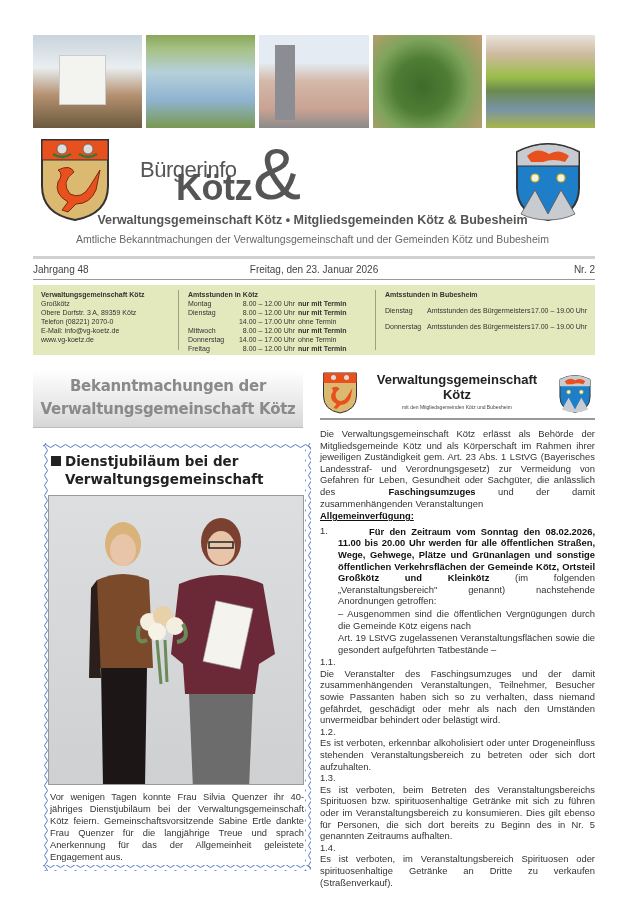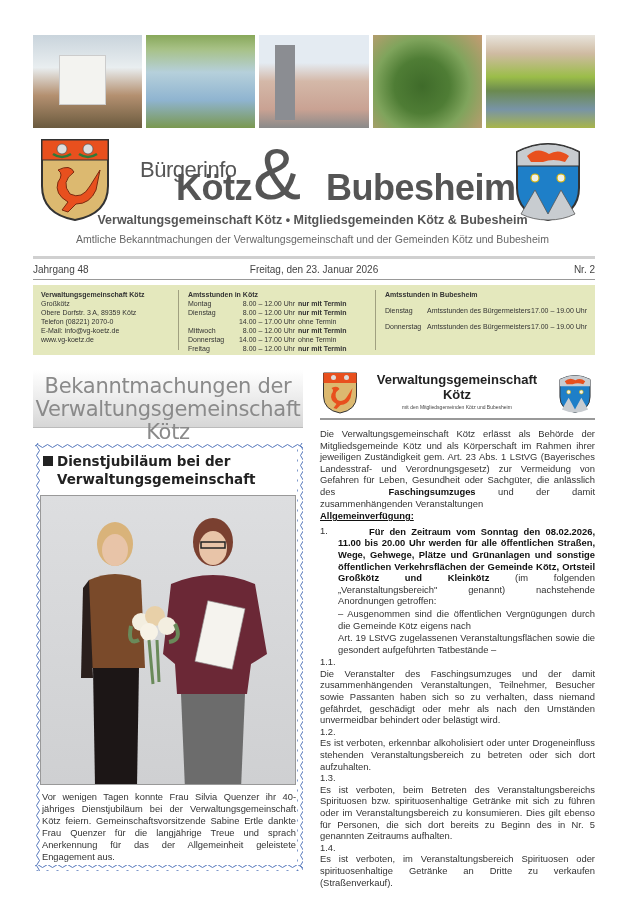--- a/index.html
+++ b/index.html
@@ -40,21 +40,21 @@
   .hours-row { display: flex; }
   .hours-row .day { width: 48px; }
   .hours-row .time { width: 62px; text-align: right; padding-right: 3px; white-space: nowrap; }
   .hours-row .note { white-space: nowrap; }
   .hours-row .note.bold { font-weight: bold; }
   .bub-row { display: flex; margin-top: 7px; }
   .bub-row .day { width: 42px; }
   .bub-row .what { width: 104px; }
   .bub-row .time { white-space: nowrap; }
 
-  .section-banner { position: absolute; top: 370px; left: 33px; width: 270px; height: 58px; background: linear-gradient(180deg,#ffffff 0%,#e8e8e8 60%,#d6d6d6 100%); border-bottom: 1px solid #bbb; text-align: center; font-family: "DejaVu Sans", sans-serif; color: #8a8a8a; font-size: 21px; line-height: 23px; padding-top: 5px; font-weight: normal; letter-spacing: -0.3px; }
+  .section-banner { position: absolute; top: 370px; left: 33px; width: 270px; height: 58px; background: linear-gradient(180deg,#ffffff 0%,#e8e8e8 60%,#d6d6d6 100%); border-bottom: 1px solid #bbb; text-align: center; font-family: "DejaVu Sans", sans-serif; color: #8a8a8a; font-size: 15px; line-height: 23px; padding-top: 5px; font-weight: bold; letter-spacing: -0.3px; }
 
   .article-box { position: absolute; top: 443px; left: 35px; width: 268px; height: 428px; border: 1px solid #5577bb; border-radius: 4px; border-style: dashed; }
   .wavy-border { position:absolute; inset:0; pointer-events:none; }
   .article-title { position: absolute; top: 9px; left: 8px; width: 250px; font-family: "DejaVu Sans", sans-serif; font-size: 13.5px; line-height: 18px; color: #222; font-weight: bold; }
   .article-title .square { display: inline-block; width: 10px; height: 10px; background: #222; margin-right: 4px; vertical-align: 0px; }
   .photo-main { position: absolute; top: 52px; left: 5px; width: 256px; height: 290px; border: 1px solid #999; background: linear-gradient(180deg,#dddee0 0%,#cfd0d2 100%); overflow: hidden; }
   .person1 { position: absolute; left: 38px; top: 22px; width: 72px; height: 270px; }
   .person2 { position: absolute; left: 120px; top: 18px; width: 110px; height: 275px; }
   .article-text { position: absolute; top: 348px; left: 7px; width: 254px; font-size: 9.3px; line-height: 12px; color: #333; text-align: justify; }
 
@@ -95,21 +95,20 @@
     <circle cx="22" cy="11" r="5" fill="#ddd" stroke="#555" stroke-width="0.7"></circle>
     <circle cx="48" cy="11" r="5" fill="#ddd" stroke="#555" stroke-width="0.7"></circle>
     <path d="M13 16 Q22 22 31 16" stroke="#2d7a3a" stroke-width="2.5" fill="none"></path>
     <path d="M39 16 Q48 22 57 16" stroke="#2d7a3a" stroke-width="2.5" fill="none"></path>
     <path d="M18 32 Q30 26 34 34 Q20 44 30 56 Q42 62 50 48 L60 32 L56 52 Q50 66 36 66 L28 74 L22 72 L28 64 Q14 56 18 44 Q24 36 18 32 Z" fill="#e8501e" stroke="#7a2a10" stroke-width="1"></path>
   </svg>
 
   <span class="title-small">Bürgerinfo</span>
   <span class="title-koetz">Kötz</span>
   <span class="ampersand">&amp;</span>
-  <span class="title-bubesheim">Bubesheim</span>
 
   <svg class="shield shield-right" viewBox="0 0 70 84">
     <path d="M4 14 Q35 -2 66 14 V50 Q66 76 35 82 Q4 76 4 50 Z" fill="#1e7fc8" stroke="#333" stroke-width="2"></path>
     <path d="M4 14 Q35 -2 66 14 V28 H4 Z" fill="#c8ccd0" stroke="#333" stroke-width="1"></path>
     <path d="M14 18 Q24 8 36 16 Q46 10 56 18 L52 24 Q40 20 30 24 L18 24 Z" fill="#e8501e"></path>
     <circle cx="22" cy="40" r="4" fill="#f2f2e8" stroke="#d9b100" stroke-width="1.2"></circle>
     <circle cx="48" cy="40" r="4" fill="#f2f2e8" stroke="#d9b100" stroke-width="1.2"></circle>
     <path d="M8 76 L22 52 L35 76 L48 52 L62 76 Q50 82 35 82 Q20 82 8 76 Z" fill="#c8ccd0" stroke="#555" stroke-width="0.8"></path>
   </svg>
 
@@ -180,21 +179,21 @@
       <span class="time">17.00 – 19.00 Uhr</span>
     </div>
   </div>
 </div>
 
 <div class="section-banner">
   <div>Bekanntmachungen der</div>
   <div>Verwaltungsgemeinschaft Kötz</div>
 </div>
 
-<div class="article-box" style="border:none;">
+<div class="article-box" style="border:none;margin-left:8px;">
   <svg class="wavy-border" width="268" height="428" viewBox="0 0 268 428">
     <defs>
       <pattern id="wh" width="10" height="6" patternUnits="userSpaceOnUse">
         <path d="M0 3 Q2.5 0 5 3 T10 3" stroke="#5577bb" stroke-width="1" fill="none"></path>
       </pattern>
       <pattern id="wv" width="6" height="10" patternUnits="userSpaceOnUse">
         <path d="M3 0 Q0 2.5 3 5 T3 10" stroke="#5577bb" stroke-width="1" fill="none"></path>
       </pattern>
     </defs>
     <rect x="0" y="0" width="268" height="6" fill="url(#wh)"></rect>

